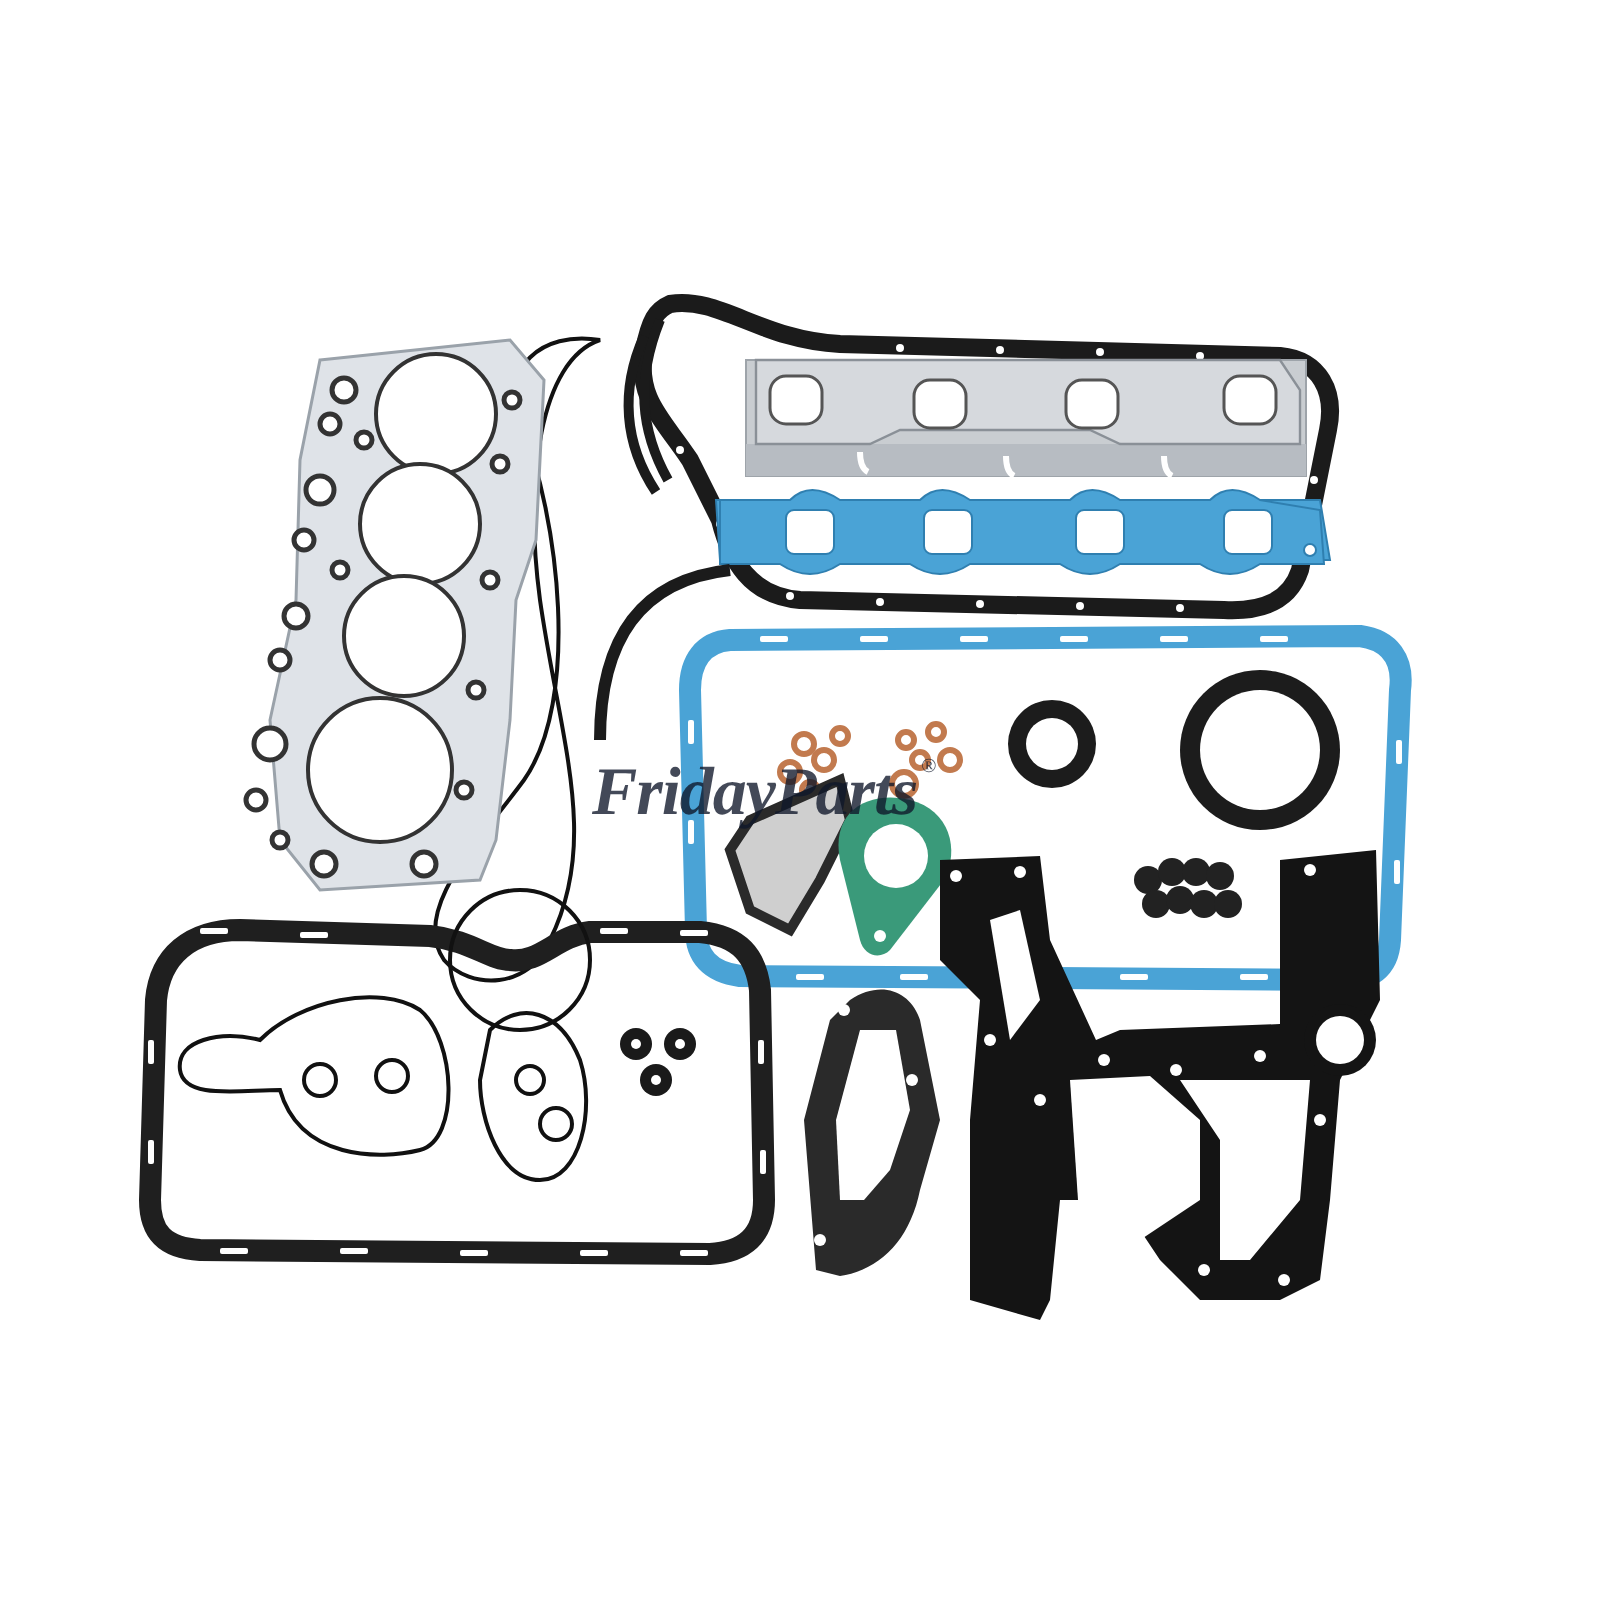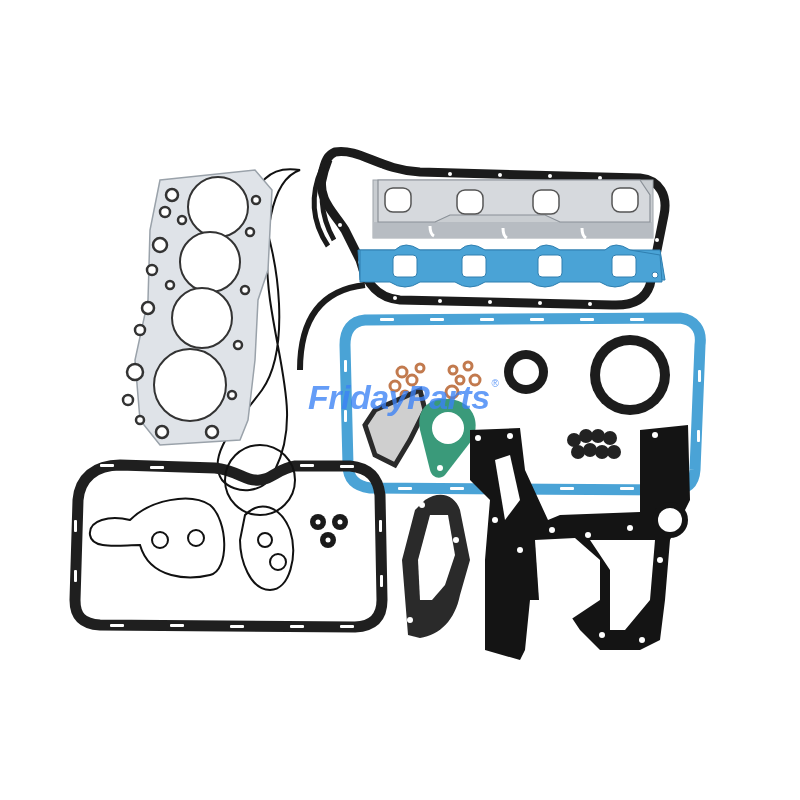--- a/index.html
+++ b/index.html
@@ -1,21 +1,21 @@
 <!DOCTYPE html>
 <html><head>
 <meta charset="utf-8">
 <style>
   html, body { margin:0; padding:0; background:#ffffff; }
   body { width:800px; height:800px; overflow:hidden; position:relative; font-family:"Liberation Sans", sans-serif; }
   #scene { position:absolute; left:0; top:0; width:800px; height:800px; }
   .watermark {
-    position:absolute; left:308px; top:378px;
-    font-family:Liberation Sans, sans-serif; font-weight:bold; font-style:italic;
-    font-size:34px; color:#3b82f6; opacity:0.78; letter-spacing:-0.5px;
+    position:absolute; left:296px; top:378px;
+    font-family:Liberation Serif, serif; font-weight:bold; font-style:italic;
+    font-size:34px; color:#0f172a; opacity:0.78; letter-spacing:-0.5px;
     pointer-events:none;
   }
   .watermark sup { font-size:10px; font-style:normal; font-weight:normal; vertical-align:top; margin-left:2px; }
 </style>
 </head>
 <body>
 
 <svg id="scene" viewBox="0 0 800 800" xmlns="http://www.w3.org/2000/svg">
   <rect width="800" height="800" fill="#ffffff"></rect>
 

